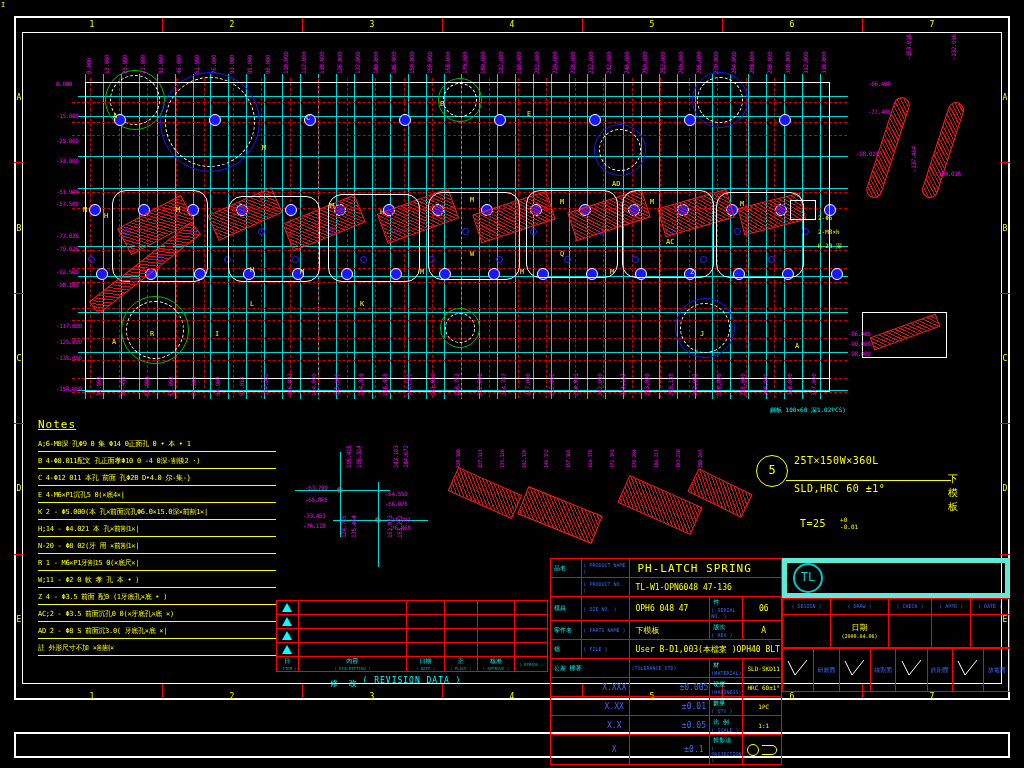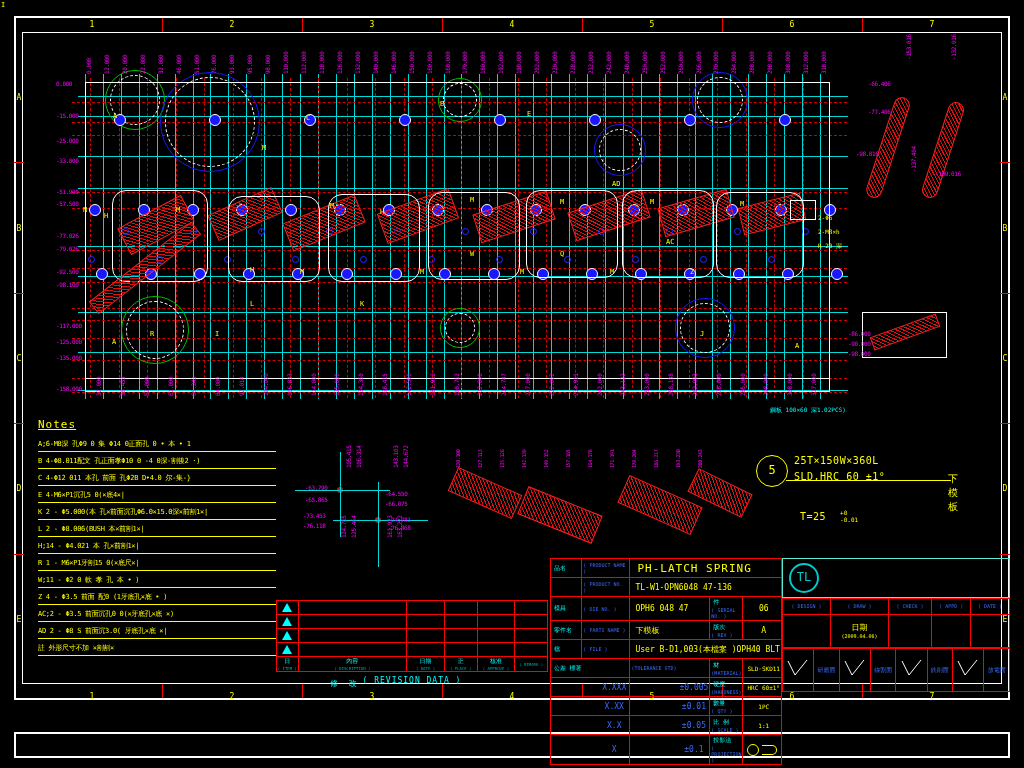--- a/index.html
+++ b/index.html
@@ -61,21 +61,21 @@
   .tt{width:100%;}
   .tt td{border:1px solid #ff0000;height:16px;font-size:6px;}
   .lab-c{color:#00ffff;padding-left:2px;}
   .lab-b{color:#3a6bff;font-size:5px;}
   .val-y{color:#ffff00;padding-left:3px;}
   .val-y-b{color:#ffff00;font-size:11px;padding-left:6px;letter-spacing:1px;}
   .val-y-m{color:#ffff00;font-size:8px;padding-left:4px;}
   .tol-v{color:#3a6bff;font-size:8px;text-align:center;padding-left:48px;}
 
   .co-box{left:782px;top:558px;width:228px;height:40px;
-          border:1px solid #5eead4;box-sizing:border-box;text-decoration:underline;}
+          border:5px solid #5eead4;box-sizing:border-box;text-decoration:underline;}
   .co-cn{color:#00ffff;font-size:13px;letter-spacing:6px;}
   .co-en{color:#3a6bff;font-size:9px;letter-spacing:.5px;}
   .logo{width:26px;height:26px;border:2px solid #00c8c8;border-radius:50%;
         color:#00c8c8;font-size:12px;text-align:center;line-height:24px;}
 
   .right-tbl{left:782px;top:598px;width:228px;height:50px;}
   .right-tbl td{border:1px solid #ff0000;font-size:5px;color:#3a6bff;
      text-align:center;height:12px;}
   .surf-tbl{left:782px;top:648px;width:228px;height:44px;}
   .surf-tbl td{border:1px solid #ff0000;height:42px;text-align:center;}
@@ -545,24 +545,24 @@
         <div class="note-row">
           <span>C 4-Φ12 011   本孔 前面  孔Φ2B D•4.0 尔-集-}</span>
         </div>
         <div class="note-row">
           <span>E 4-M6×P1沉孔5 0(×底4×|</span>
         </div>
         <div class="note-row">
           <span>K 2 - Φ5.000(本 孔×前面沉孔Φ6.0×15.0深×前割1×|</span>
         </div>
         <div class="note-row">
-          <span>L 2 - Φ8.006(BUSH 本×前割1×|</span>
-        </div>
-        <div class="note-row">
           <span>H;14 - Φ4.021  本 孔×前割1×|</span>
+        </div>
+        <div class="note-row">
+          <span>N-20 - Φ8 02(牙  用 ×前割1×|</span>
         </div>
         <div class="note-row">
           <span>R 1 - M6×P1牙割15 0(×底尺×|</span>
         </div>
         <div class="note-row">
           <span>W;11 - Φ2 0  軟 孝 孔 本 • )</span>
         </div>
         <div class="note-row">
           <span>Z 4 - Φ3.5 前面  配0 (1牙底孔×底 • )</span>
         </div>
@@ -874,21 +874,21 @@
           </td>
         </tr>
       </tbody>
   </table>
 
   <div class="abs stock-box">
     <div style="display:flex;align-items:flex-start;">
       <div class="sc">5</div>
       <div style="margin-left:6px;">
         <div class="s-lbl">25T×150W×360L</div>
-        <div class="s-lbl" style="margin-top:5px;">SLD,HRC 60 ±1°</div>
+        <div class="s-lbl" style="margin-top:17px;">SLD,HRC 60 ±1°</div>
       </div>
     </div>
     <div style="display:flex;align-items:center;margin-top:22px;margin-left:44px;">
       <div class="s-lbl">T=25</div>
       <div style="margin-left:14px;">
         <div style="color:#ffff00;font-size:6px;">+0</div>
         <div style="color:#ffff00;font-size:6px;">-0.01</div>
       </div>
     </div>
     <div class="abs" style="left:192px;top:17px;color:#ffff00;font-size:10px;">下模板</div>

